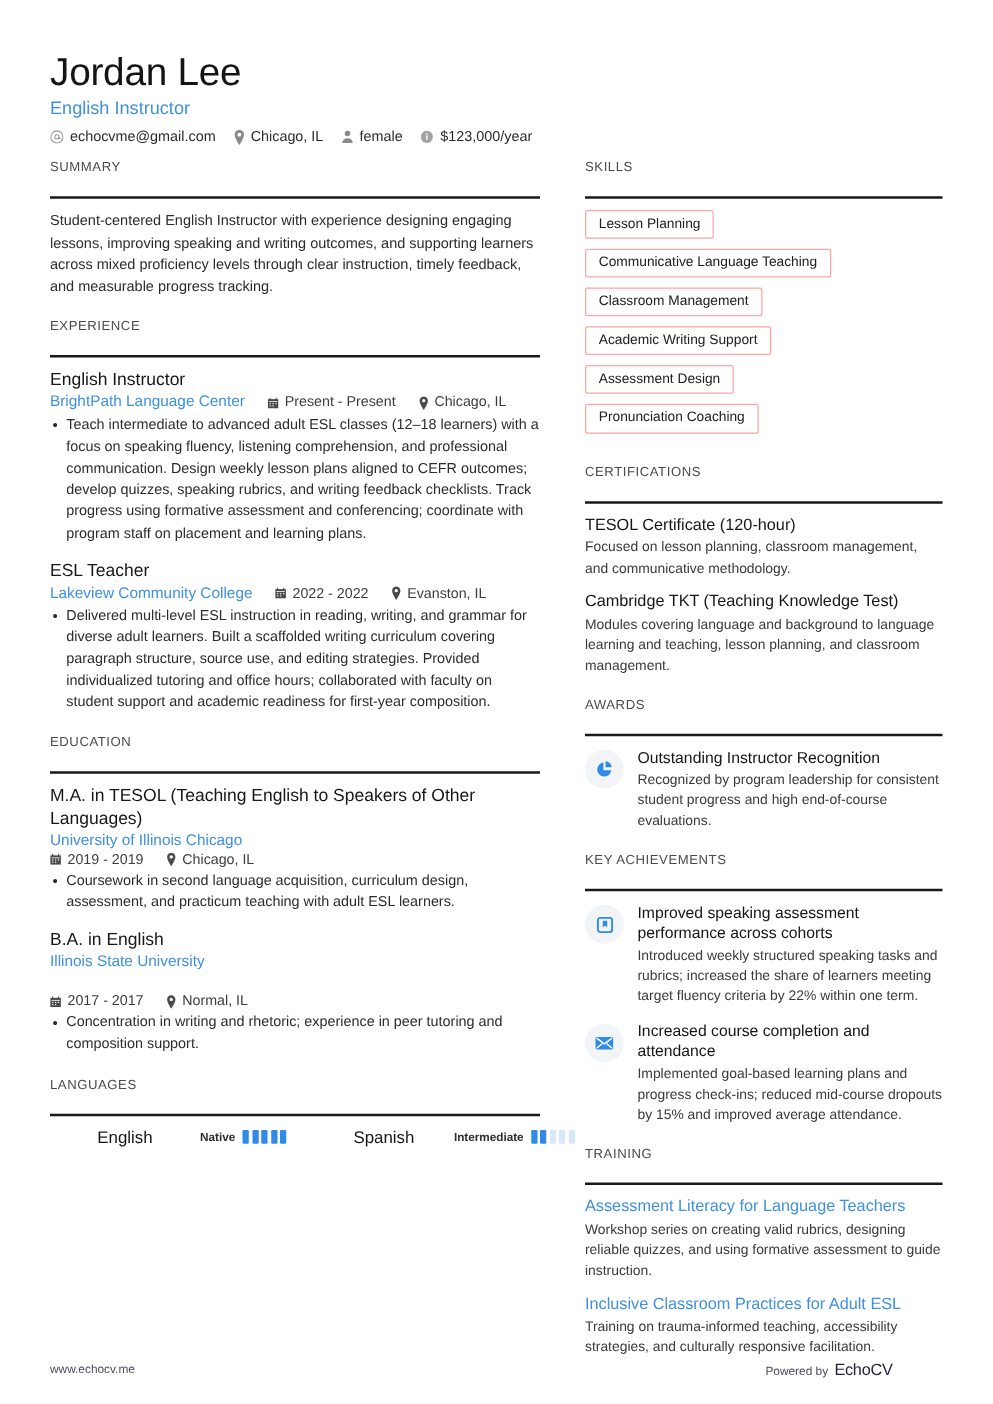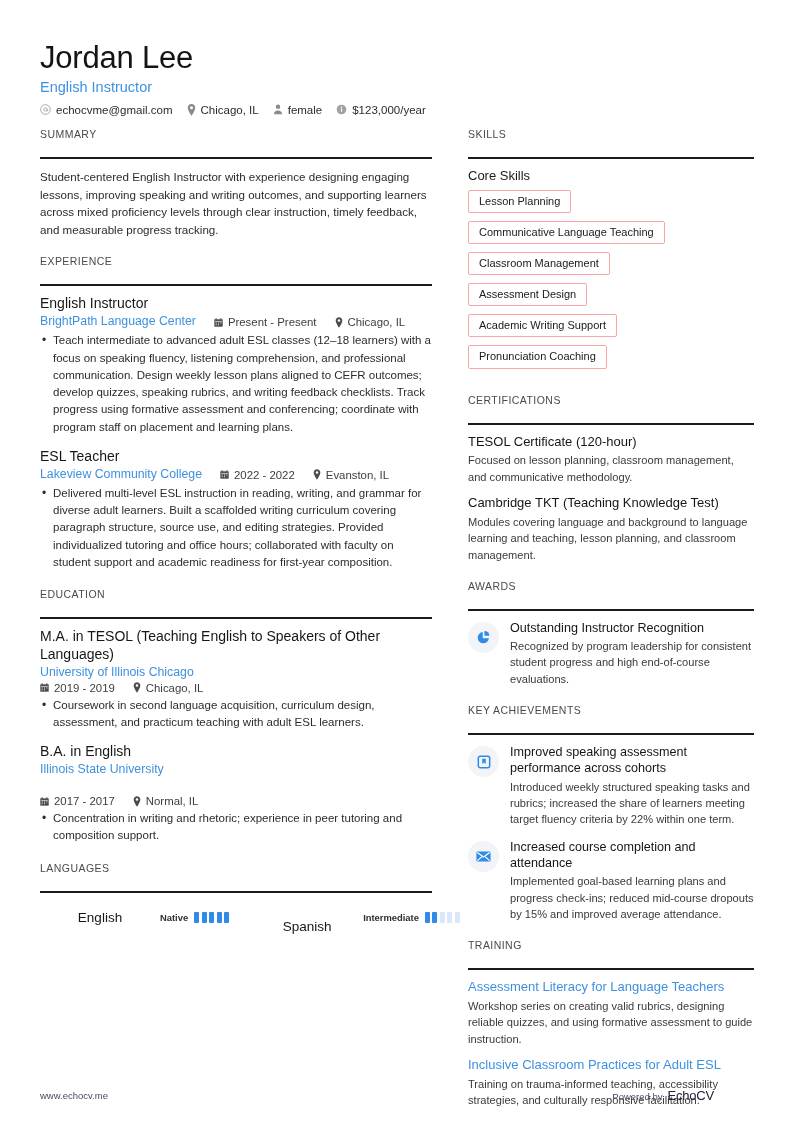--- a/index.html
+++ b/index.html
@@ -378,47 +378,46 @@
           <span class="dots">
             <i class="dot on"></i>
               <i class="dot on"></i>
               <i class="dot on"></i>
               <i class="dot on"></i>
               <i class="dot on"></i>
           </span>
         </div>
 
         <div class="lang-block" style="margin-left:22px;">
-          <span class="lang-name" style="width:112px;margin-top:17px;">Spanish</span>
+          <span class="lang-name" style="width:112px;">Spanish</span>
           <span class="lang-level">Intermediate</span>
           <span class="dots">
             <i class="dot on"></i>
               <i class="dot on"></i>
               <i class="dot"></i>
               <i class="dot"></i>
               <i class="dot"></i>
           </span>
         </div>
 
       </div>
     </div>
 
   </div>
 
   <div class="col-right">
 
     <div class="sec">
       <div class="sec-title">SKILLS</div>
-      <div class="skill-group-title">Core Skills</div>
       <div class="skill-list">
         <div><span class="skill-pill">Lesson Planning</span></div>
         <div><span class="skill-pill">Communicative Language Teaching</span></div>
         <div><span class="skill-pill">Classroom Management</span></div>
+        <div><span class="skill-pill">Academic Writing Support</span></div>
         <div><span class="skill-pill">Assessment Design</span></div>
-        <div><span class="skill-pill">Academic Writing Support</span></div>
         <div><span class="skill-pill">Pronunciation Coaching</span></div>
       </div>
     </div>
 
     <div class="sec">
       <div class="sec-title">CERTIFICATIONS</div>
       <div class="cert">
         <div class="cert-title">TESOL Certificate (120-hour)</div>
         <div class="cert-desc">Focused on lesson planning, classroom management, and communicative methodology.</div>
       </div>

